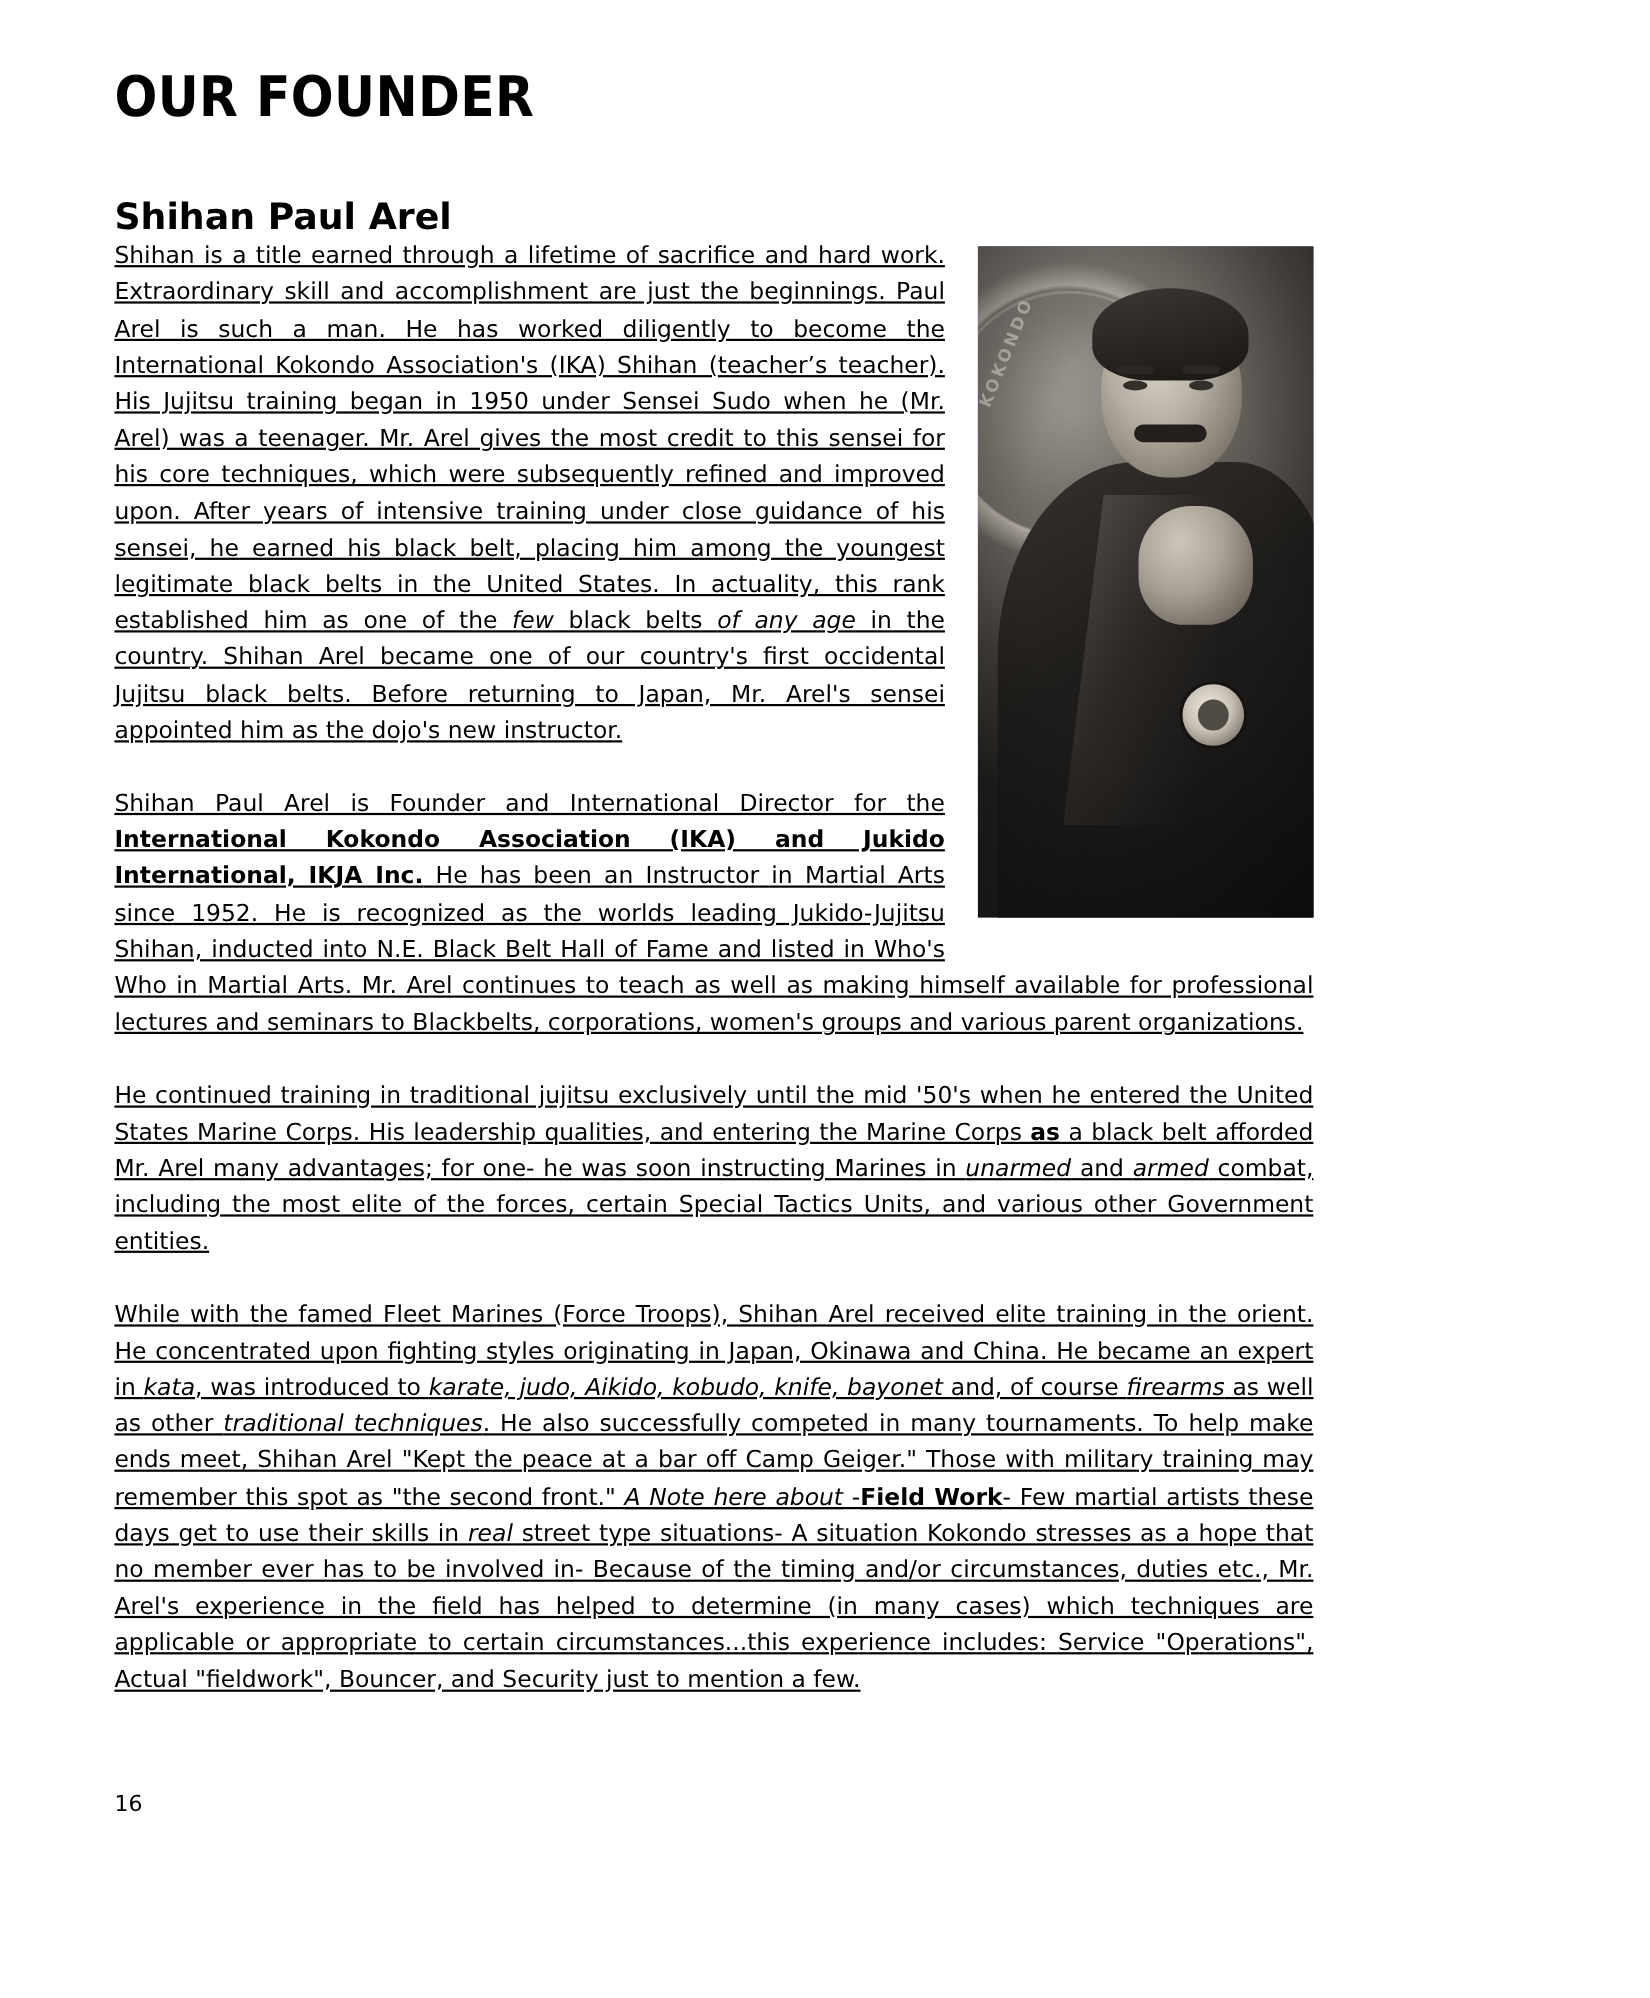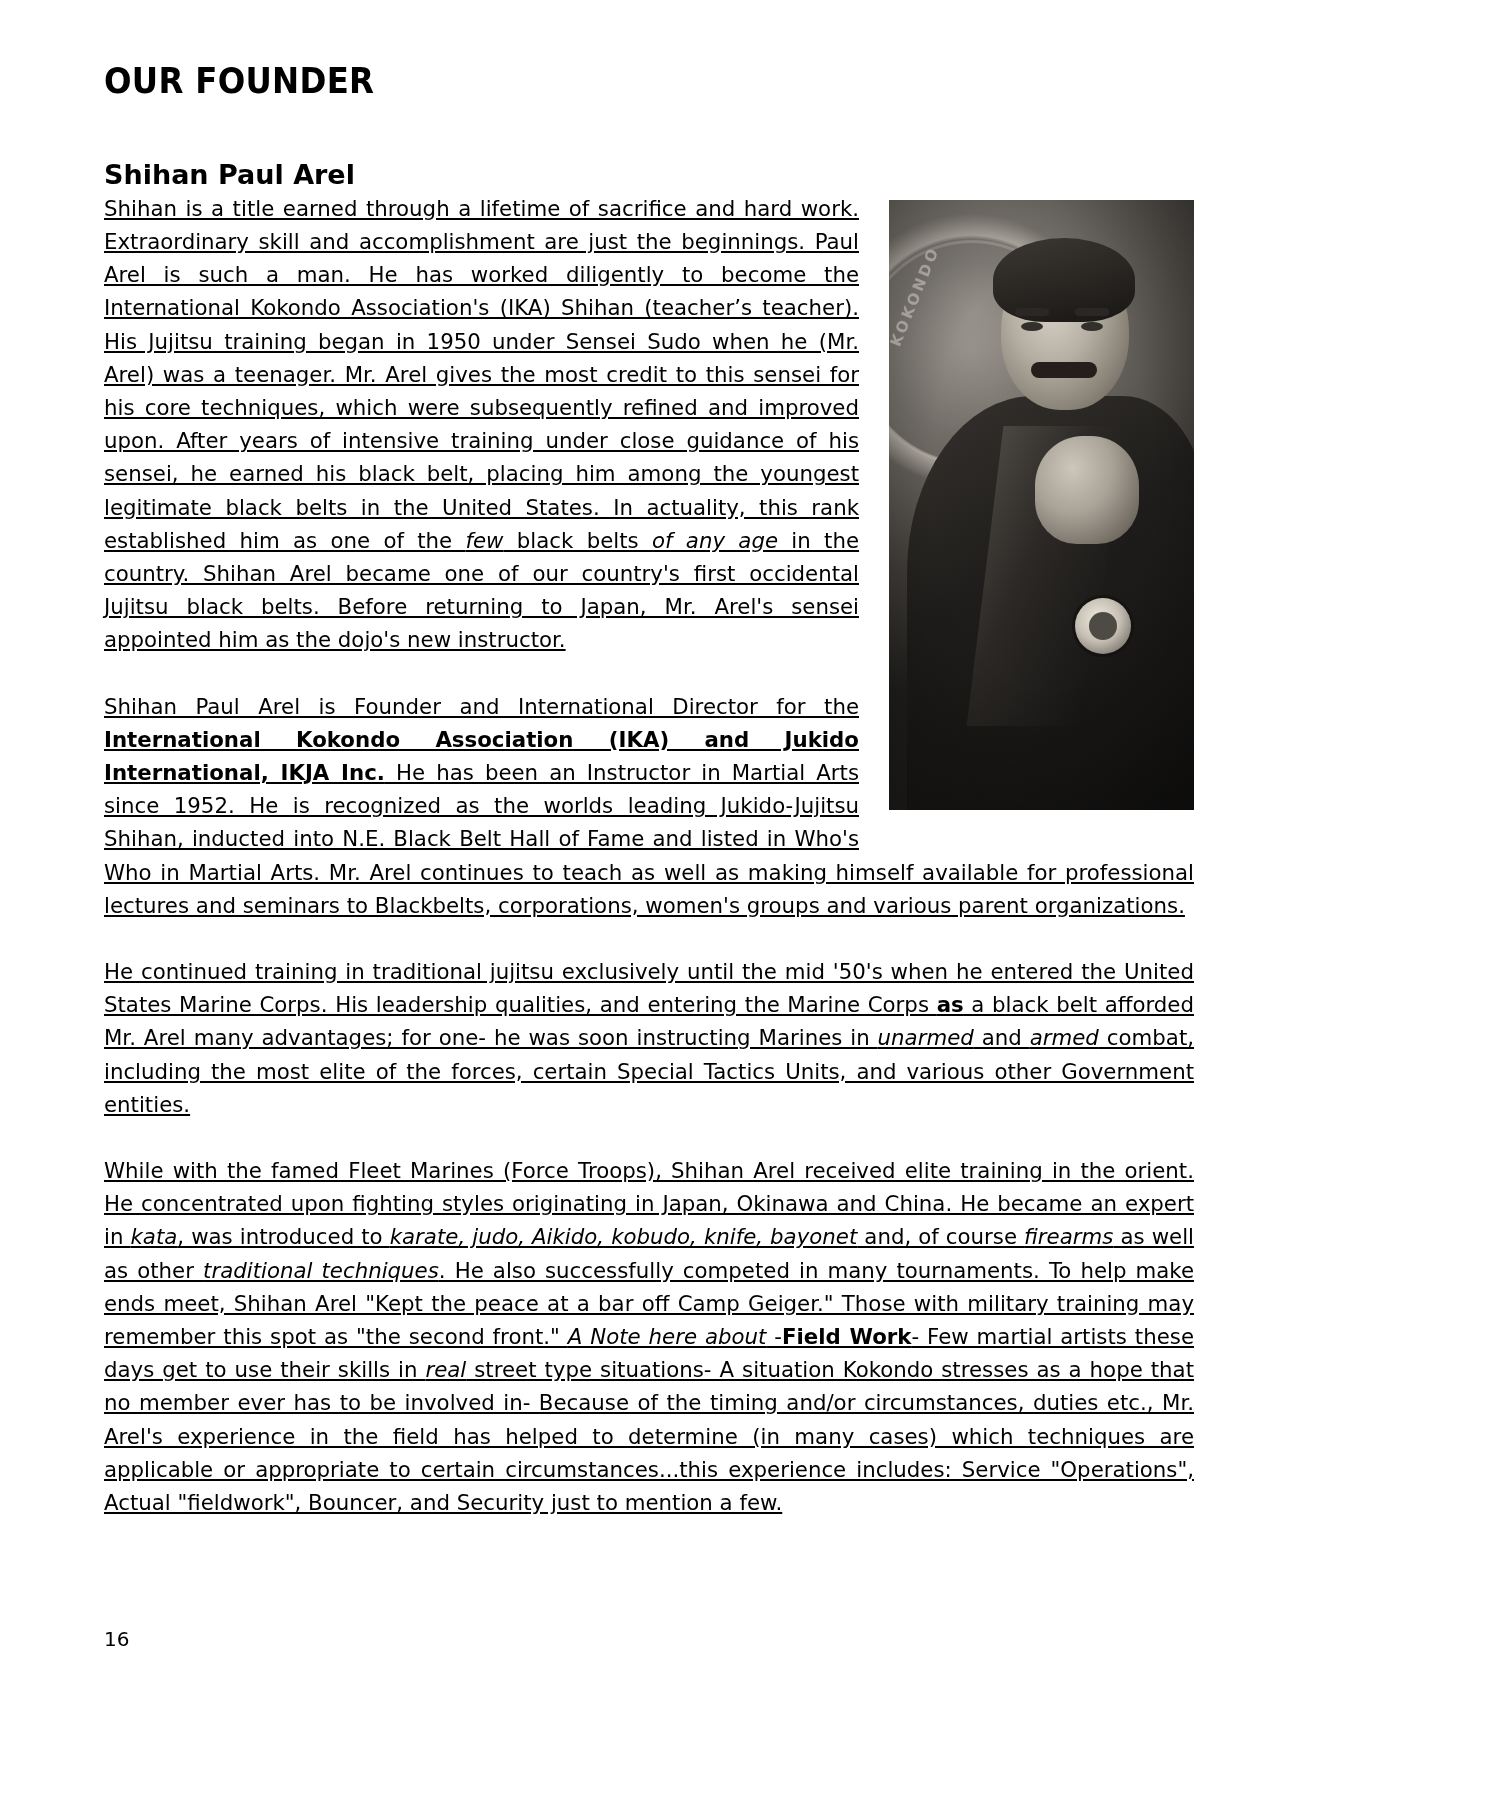--- a/index.html
+++ b/index.html
@@ -20,30 +20,30 @@
     padding: 0;
     overflow: hidden;
   }
   .content {
     position: absolute;
     left: 104px;
     top: 60px;
     width: 1090px;
   }
   h1.page-title {
-    font-size: 36px;
+    font-size: 51px;
     font-weight: bold;
     letter-spacing: 0.3px;
     margin: 0 0 0 0;
     padding: 0;
     line-height: 1.15;
     font-stretch: condensed;
   }
   h2.section-title {
-    font-size: 27px;
+    font-size: 33px;
     font-weight: bold;
     margin: 58px 0 0 0;
     padding: 0;
     line-height: 1.2;
   }
   .body-text {
     font-size: 21.3px;
     line-height: 33.2px;
     text-align: justify;
     margin: 0;

